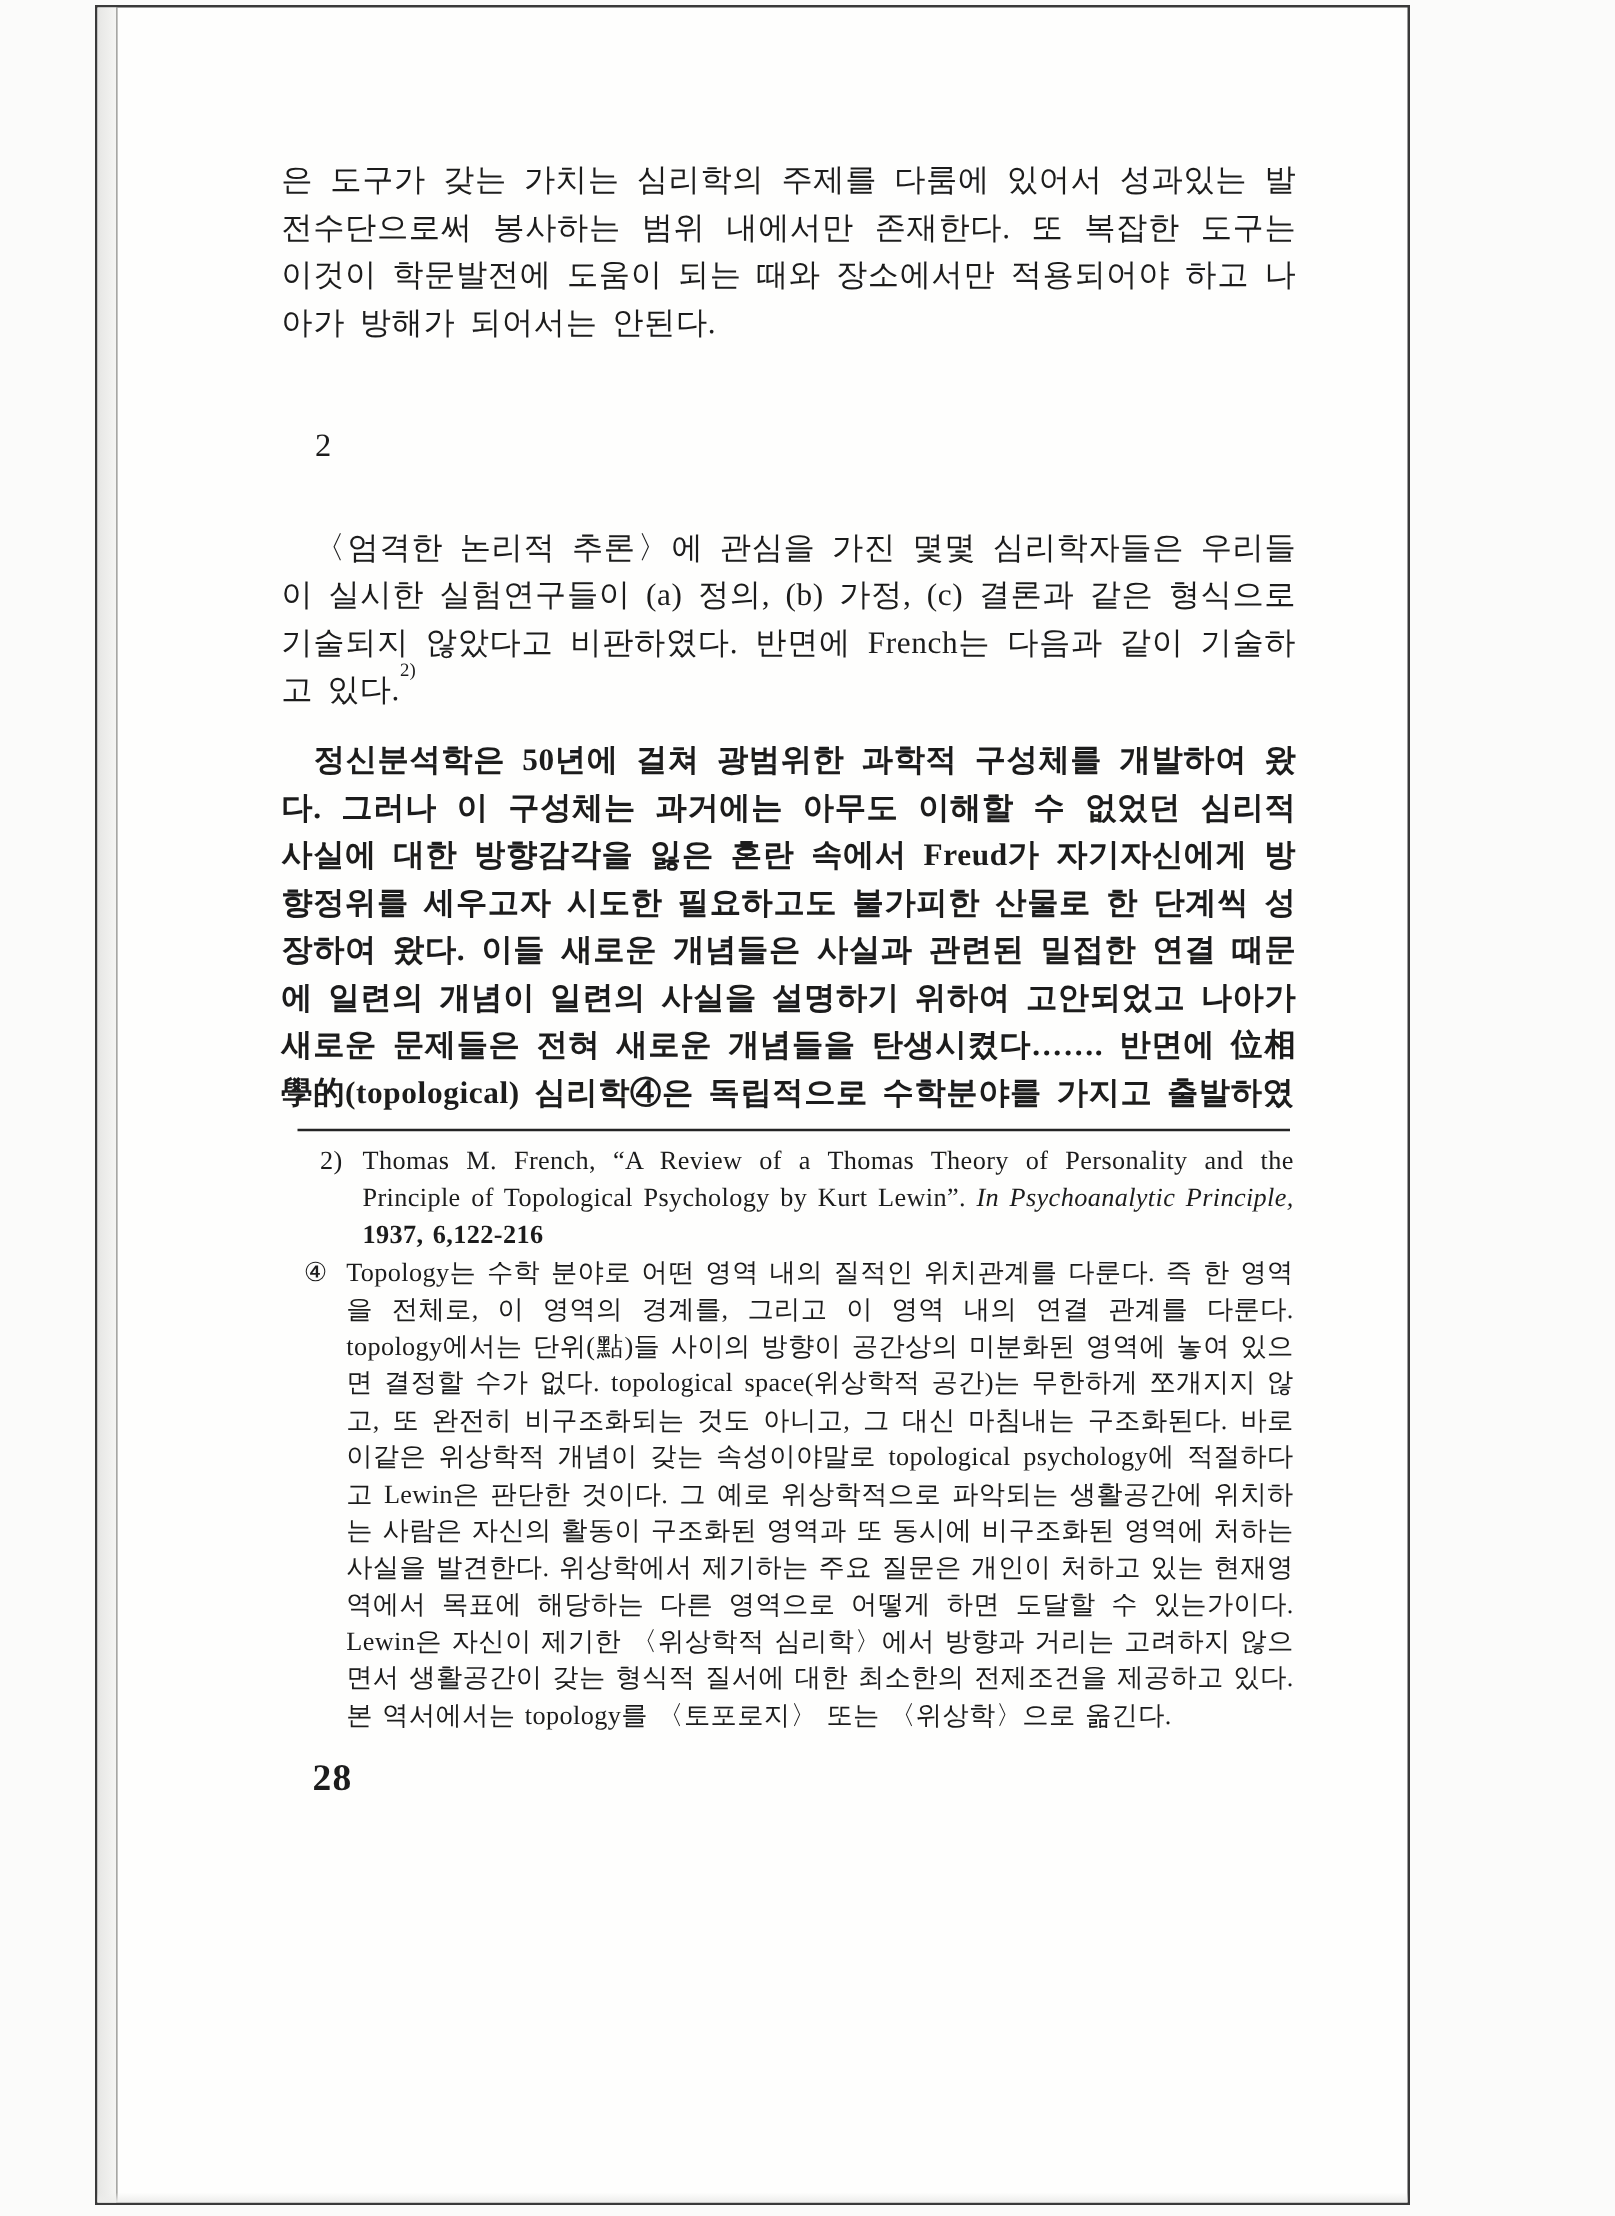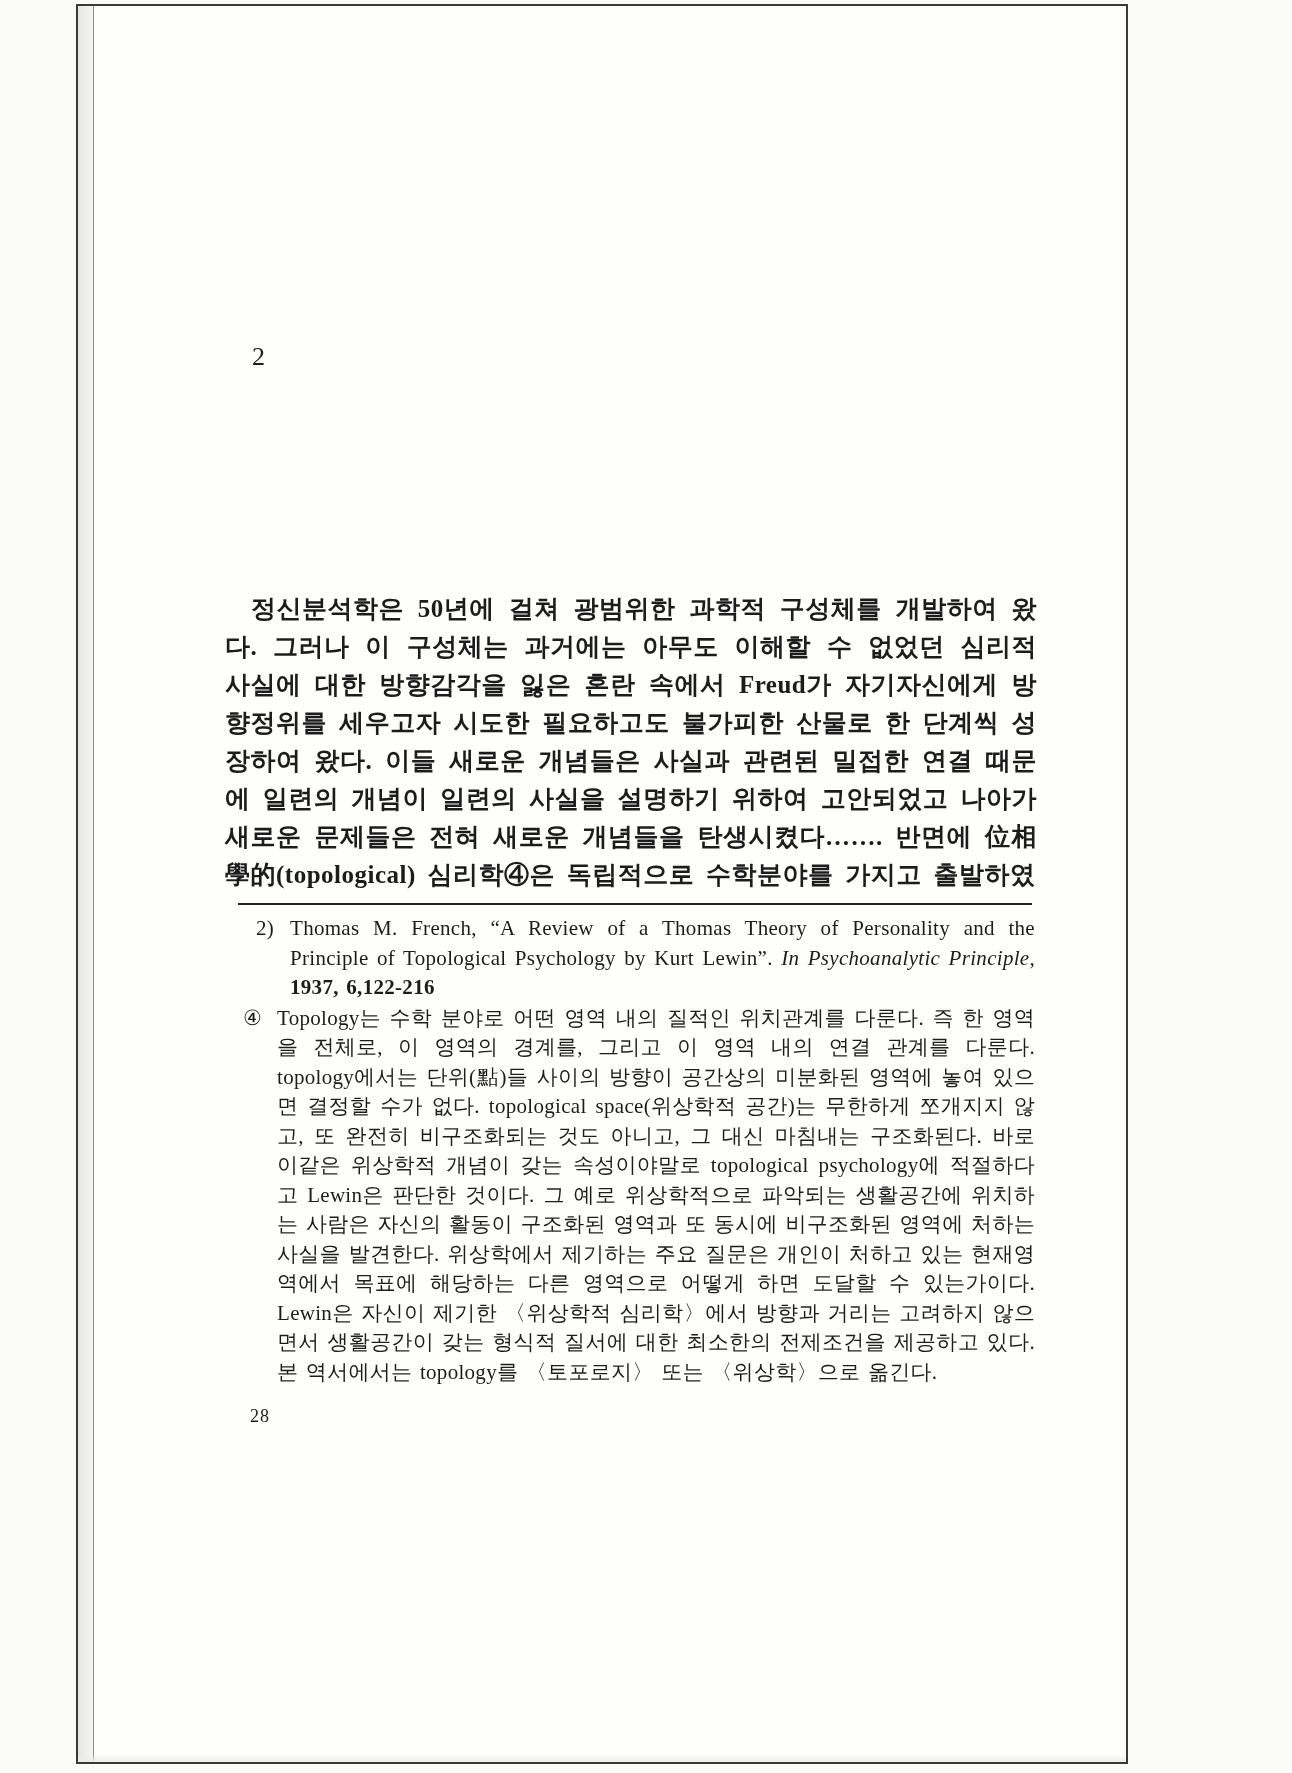--- a/index.html
+++ b/index.html
@@ -101,37 +101,39 @@
   .fn2 { padding-left: 13px; }
   .fn-label { flex: 0 0 34px; }
   .fn-text { flex: 1; text-align: justify; margin: 0; }
   .fn-journal { font-style: italic; }
   .fn-cite-num { font-weight: bold; }
 
   .page-number {
     position: absolute;
     left: 250px;
     top: 1406px;
-    font-size: 18px;
-    font-weight: normal;
+    font-size: 30px;
+    font-weight: bold;
     letter-spacing: 1px;
   }
 </style>
 </head>
 <body>
 
 <div class="scan">
   <div class="page-frame">
     <div class="page-edge"></div>
     <div class="page-edge-bottom"></div>
   </div>
 
+  <p class="body-text p1">은 도구가 갖는 가치는 심리학의 주제를 다룸에 있어서 성과있는 발전수단으로써 봉사하는 범위 내에서만 존재한다. 또 복잡한 도구는 이것이 학문발전에 도움이 되는 때와 장소에서만 적용되어야 하고 나아가 방해가 되어서는 안된다.</p>
 
   <div class="section-num">2</div>
 
+  <p class="body-text p2"><span>〈엄격한 논리적 추론〉에 관심을 가진 몇몇 심리학자들은 우리들이 실시한 실험연구들이 (a) 정의, (b) 가정, (c) 결론과 같은 형식으로 기술되지 않았다고 비판하였다. 반면에 French는 다음과 같이 기술하고 있다.</span><sup class="fn-ref">2)</sup></p>
 
   <p class="body-text p3">정신분석학은 50년에 걸쳐 광범위한 과학적 구성체를 개발하여 왔다. 그러나 이 구성체는 과거에는 아무도 이해할 수 없었던 심리적 사실에 대한 방향감각을 잃은 혼란 속에서 Freud가 자기자신에게 방향정위를 세우고자 시도한 필요하고도 불가피한 산물로 한 단계씩 성장하여 왔다. 이들 새로운 개념들은 사실과 관련된 밀접한 연결 때문에 일련의 개념이 일련의 사실을 설명하기 위하여 고안되었고 나아가 새로운 문제들은 전혀 새로운 개념들을 탄생시켰다……. 반면에 位相學的(topological) 심리학④은 독립적으로 수학분야를 가지고 출발하였</p>
 
   <div class="fn-rule"></div>
 
   <div class="footnotes">
     <div class="fn fn2">
       <span class="fn-label">2)</span>
       <p class="fn-text"><span>Thomas M. French, “A Review of a Thomas Theory of Personality and the Principle of Topological Psychology by Kurt Lewin”. </span><em class="fn-journal">In Psychoanalytic Principle,</em><span class="fn-cite-num"> 1937, 6,122-216</span></p>
     </div>

